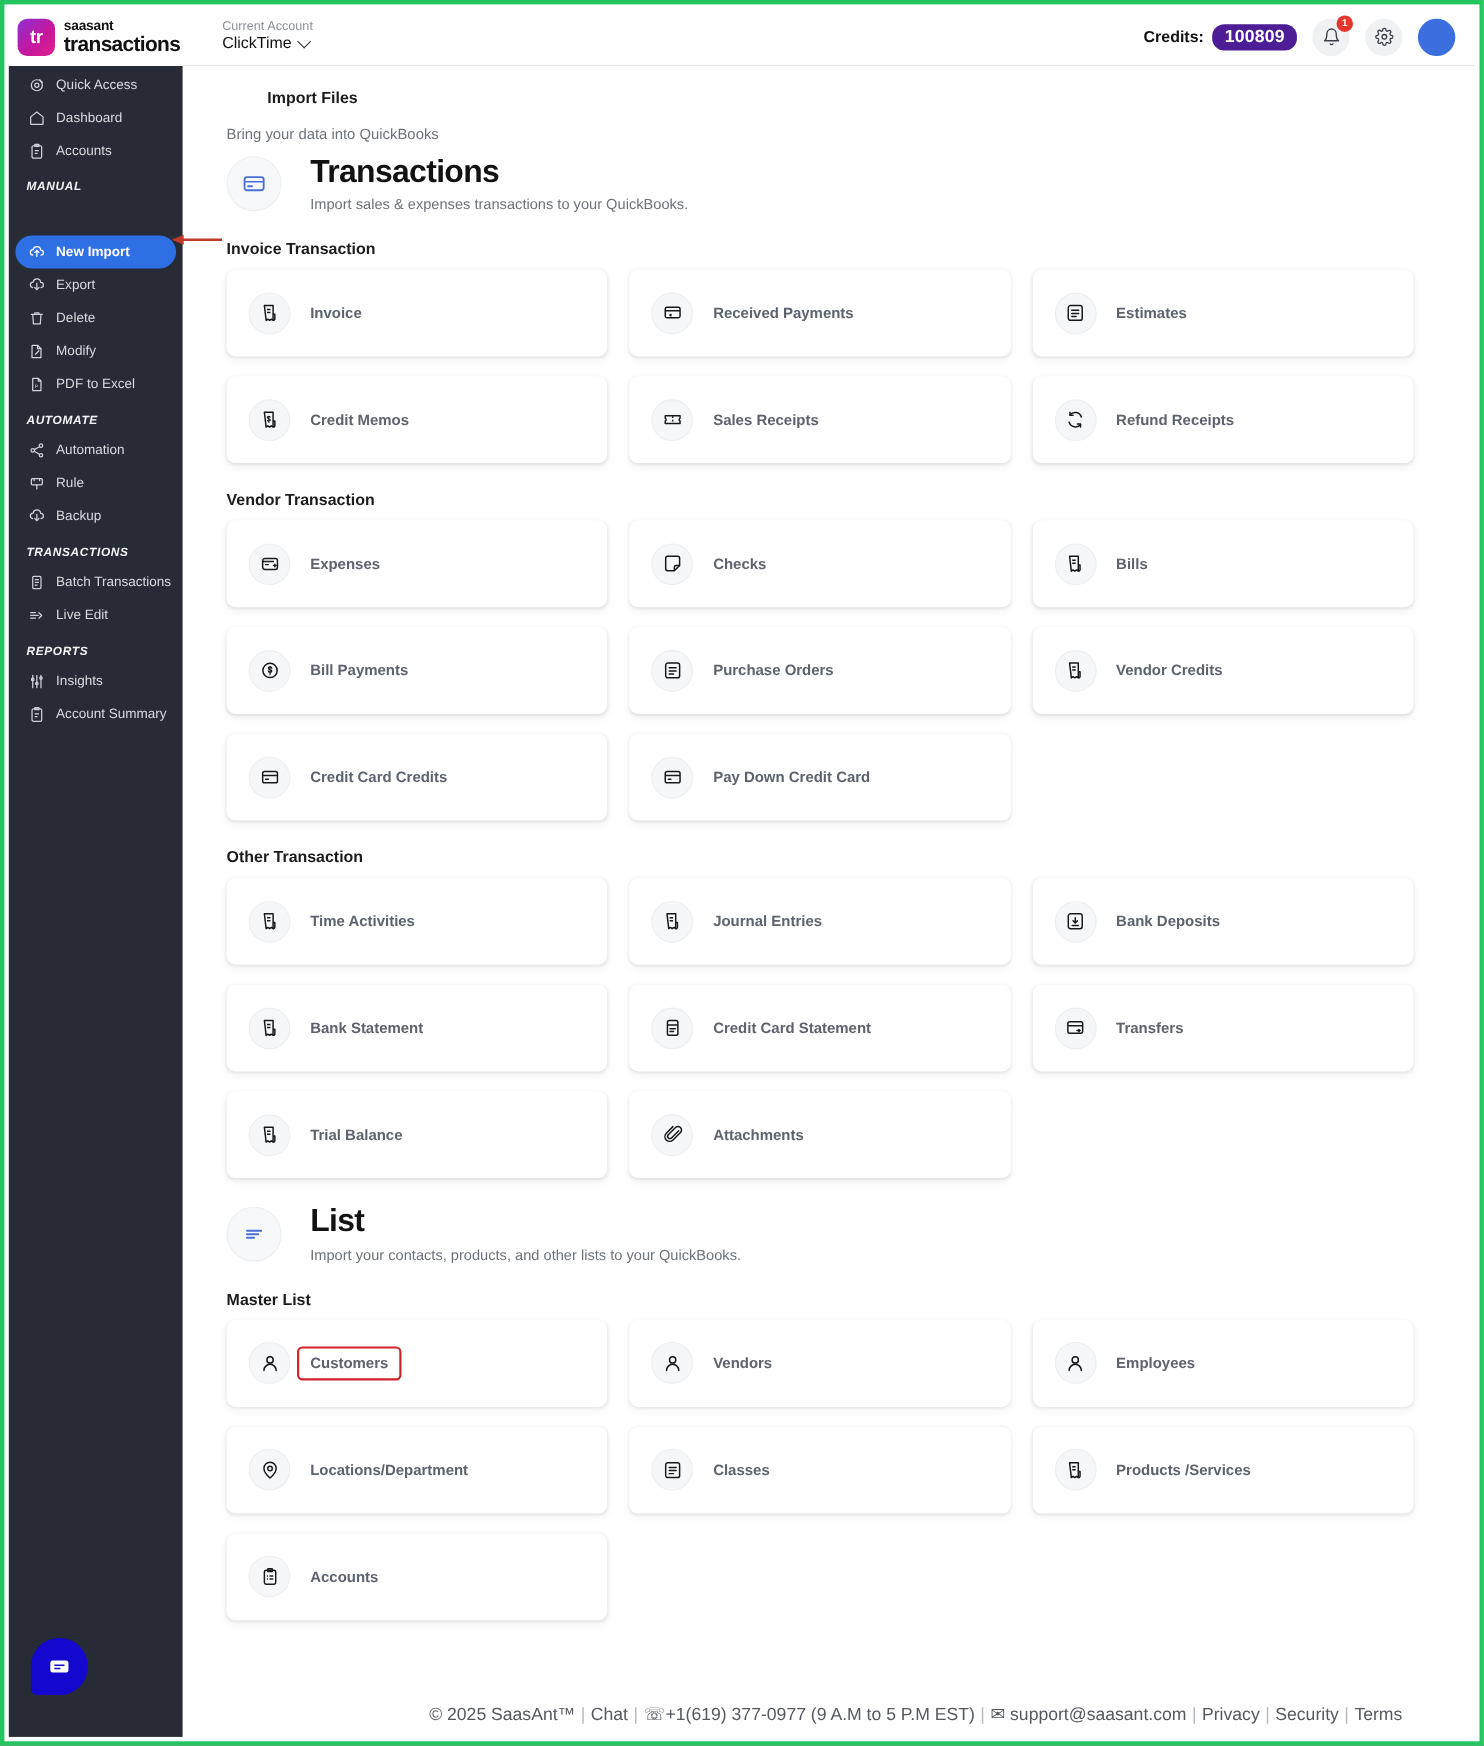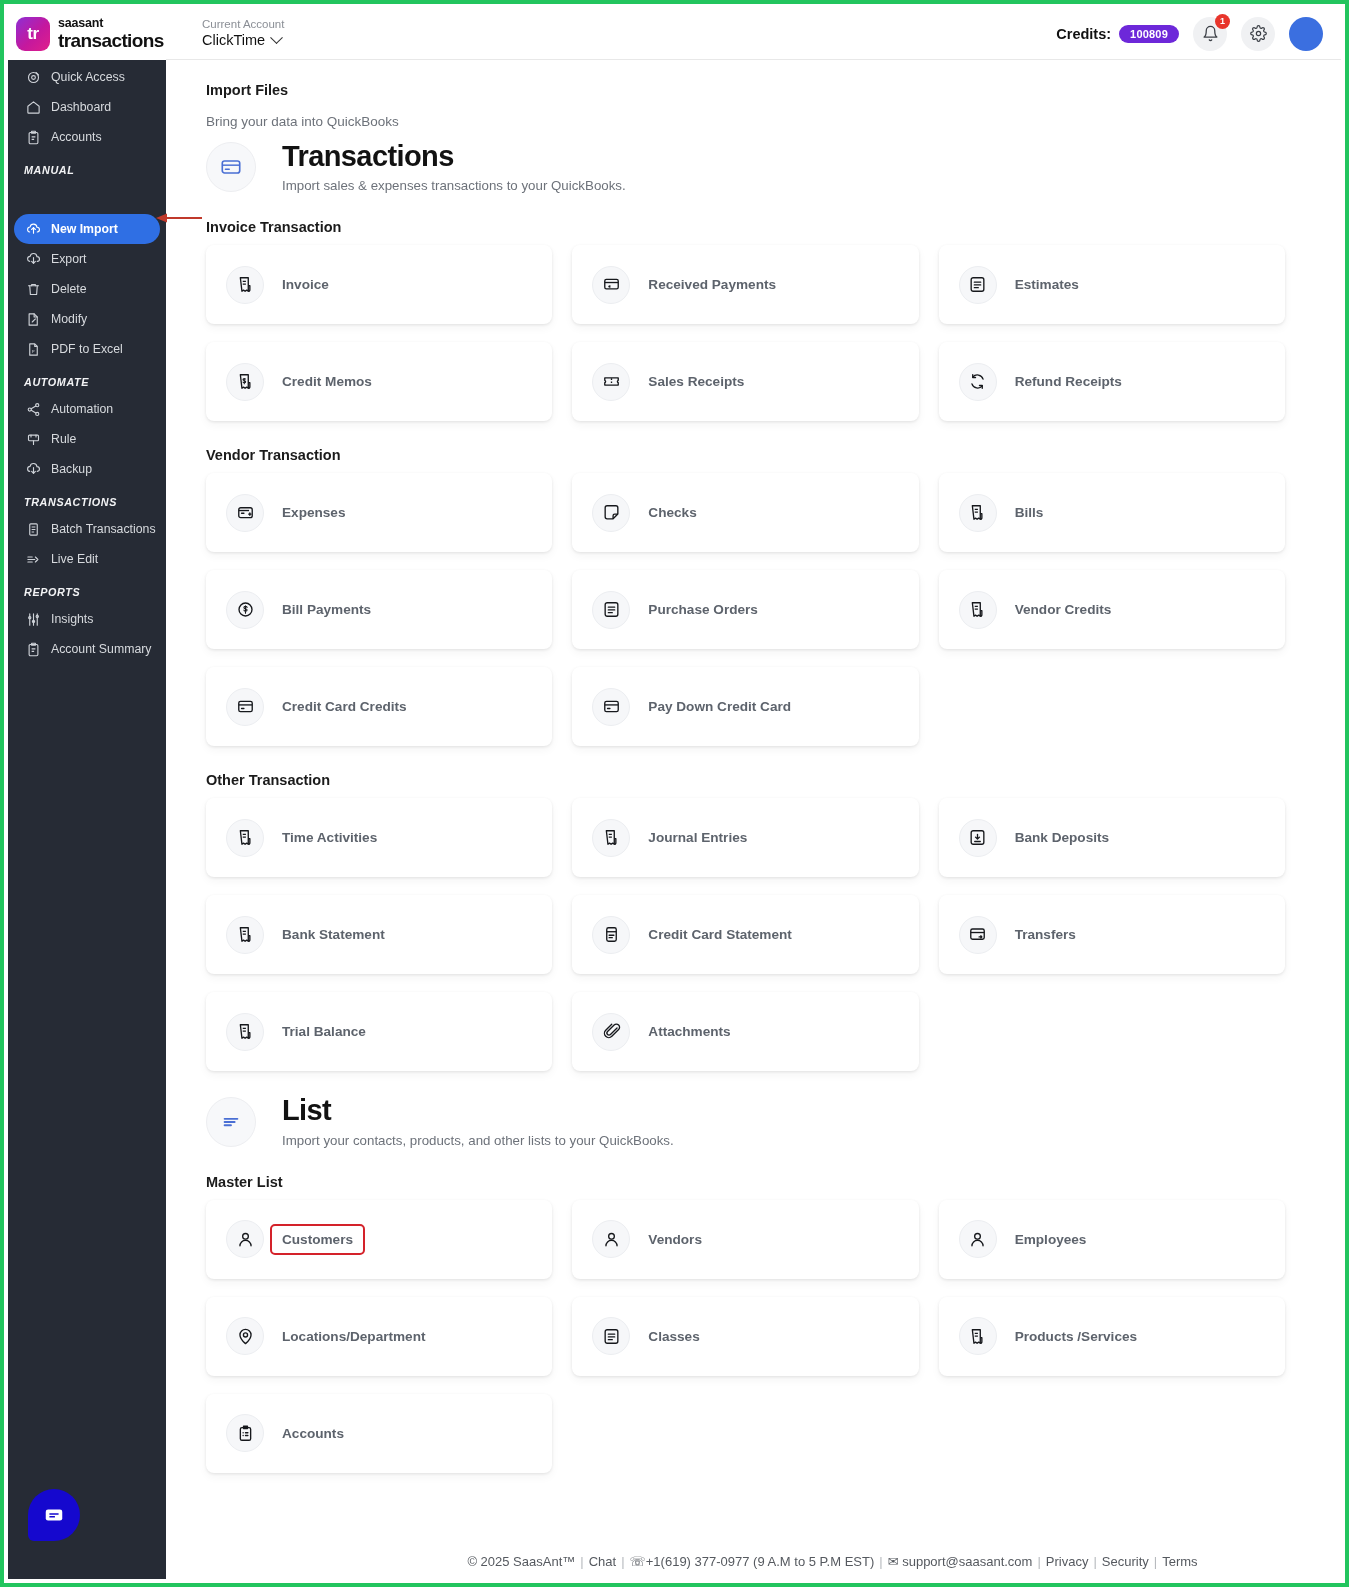--- a/index.html
+++ b/index.html
@@ -47,21 +47,21 @@
 
   .acct { margin-left: 36px; line-height: 1.15; }
   .acct .lbl { font-size: 11.5px; color: #8b8f96; }
   .acct .val { font-size: 14.5px; color: #111; display: flex; align-items: center; gap: 7px; margin-top: 1px;}
   .chev { display:inline-block; width:9px; height:9px; border-right:1.8px solid #333; border-bottom:1.8px solid #333; transform: rotate(45deg) translate(-2px,-2px);}
 
   .topright { margin-left: auto; display: flex; align-items: center; gap: 14px; padding-right: 18px; }
   .credits-wrap { display: flex; align-items: center; gap: 8px; }
   .credits-lbl { font-size: 14.5px; font-weight: bold; color: #111; }
   .credits-pill {
-    background: #6d28d9; color: #fff; font-size: 11px; font-weight: bold;
+    background: #4c1d95; color: #fff; font-size: 16px; font-weight: bold;
     border-radius: 11px; padding: 3px 11px; letter-spacing: .2px;
   }
   .icon-btn {
     width: 34px; height: 34px; border-radius: 50%; background: #f0f1f3;
     display: flex; align-items: center; justify-content: center; position: relative;
   }
   .badge {
     position: absolute; top: -3px; right: -3px; min-width: 15px; height: 15px;
     border-radius: 50%; background: #e8352b; color: #fff; font-size: 9px;
     display:flex; align-items:center; justify-content:center; font-weight:bold;
@@ -92,21 +92,21 @@
     width: 52px; height: 52px; background: #1508ce;
     border-radius: 26px 26px 26px 6px;
     display:flex; align-items:center; justify-content:center;
   }
 
   
   .main {
     position: absolute; top: 56px; left: 162px; right: 4px; bottom: 4px;
     background: #fff; overflow: hidden; padding: 22px 56px 0 40px;
   }
-  .page-title { font-size: 14.5px; font-weight: bold; color: #1b1b1b; }
+  .page-title { font-size: 14.5px; font-weight: bold; color: #1b1b1b; margin-left: 37px; }
   .page-sub { font-size: 13.5px; color: #6d727a; margin-top: 16px; }
 
   .sect-head { display: flex; align-items: center; gap: 26px; margin-top: 8px; }
   .sect-circle {
     width: 50px; height: 50px; border-radius: 50%;
     background: #f7f8fa; border: 1px solid #edeef1;
     display: flex; align-items: center; justify-content: center; flex:0 0 auto;
   }
   .sect-title { font-size: 29px; font-weight: bold; color: #121212; letter-spacing: -.6px; line-height: 1.05;}
   .sect-desc { font-size: 13.3px; color: #6d727a; margin-top: 7px; }
@@ -133,21 +133,21 @@
     padding: 6px 10px; border-radius: 3px; margin-left: -10px; text-align: center;
   }
 
   
   .arrow {
     position: absolute; top: 208px; left: 152px; width: 46px; height: 12px; z-index: 40;
   }
 
   .footer {
     position: absolute; left: 162px; right: 4px; bottom: 10px;
-    text-align: center; font-size: 13px; color: #55595f;
+    text-align: center; font-size: 16px; color: #55595f;
   }
   .footer span { white-space: nowrap; }
   .footer .sep { color: #b6b9bd; margin: 0 5px; }
   .footer .lnk { color: #55595f; }
 </style>
 </head>
 <body>
 
 <div id="root">
 

